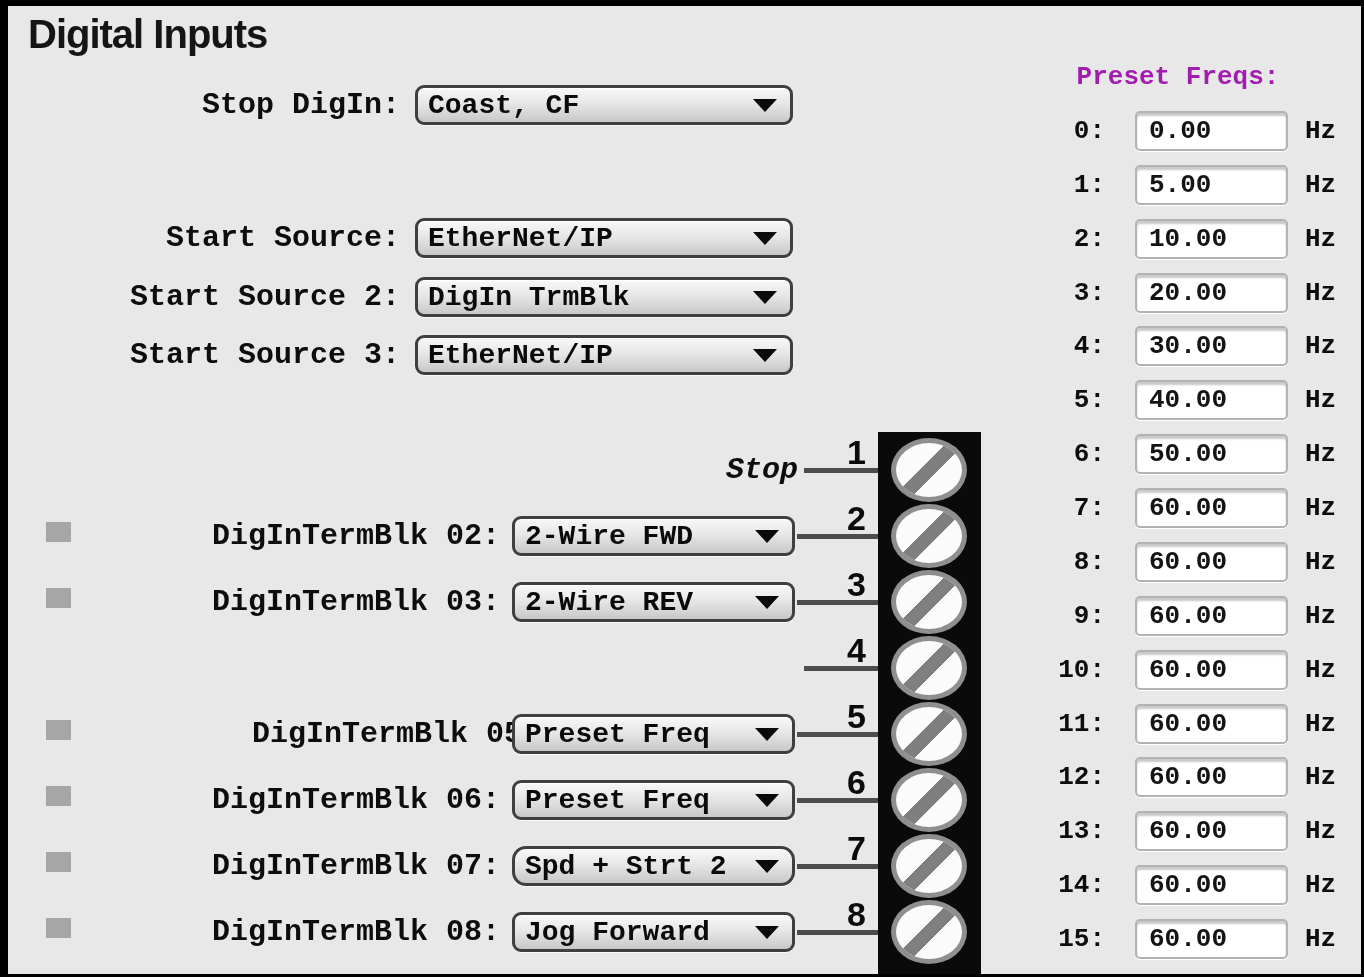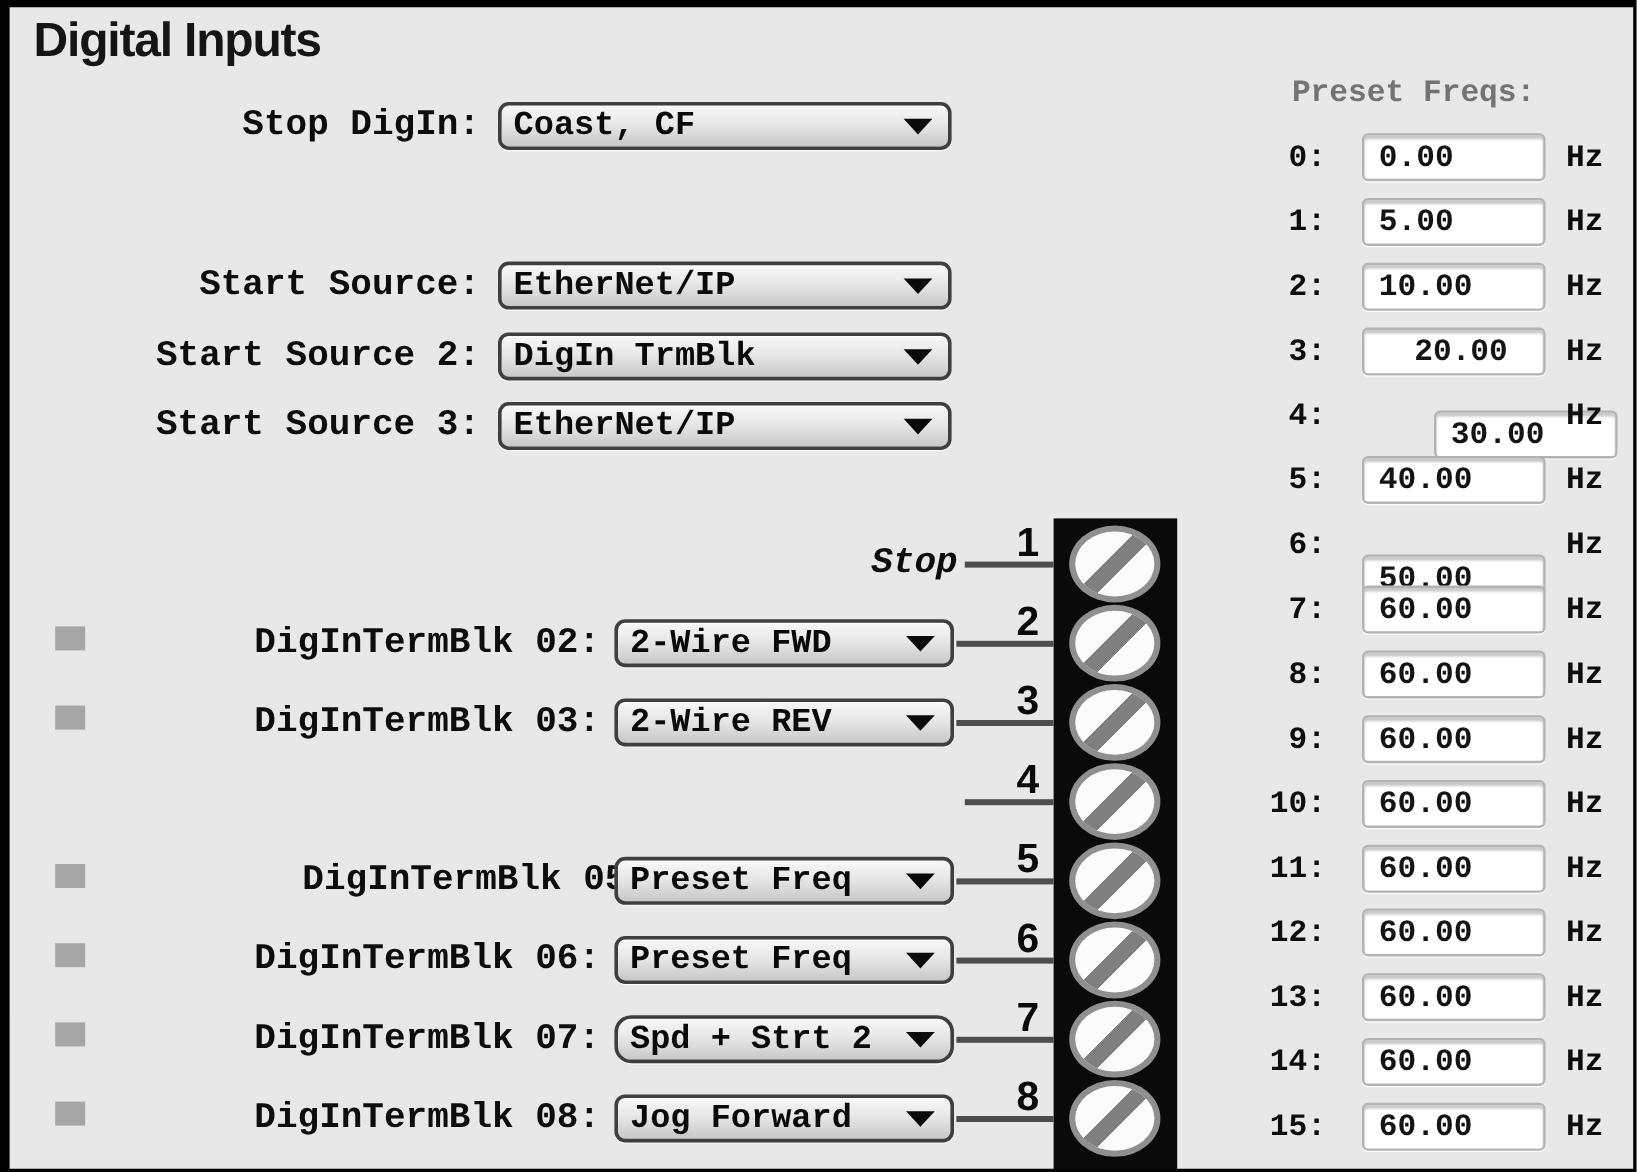--- a/index.html
+++ b/index.html
@@ -24,21 +24,21 @@
   .wire{position:absolute;height:5px;background:var(--wire,#4d4d4d);}
   .tnum{position:absolute;width:48px;height:30px;line-height:30px;text-align:right;
         font-family:"Liberation Sans",sans-serif;font-weight:bold;font-size:34px;color:#0a0a0a;}
   .tblock{position:absolute;left:878px;top:432px;width:103px;height:545px;
           background:var(--terminal-block,#0a0a0a);}
   .screw{position:absolute;width:76px;height:64px;box-sizing:border-box;background:#fbfbfb;
          border:5px solid #8f8f8f;border-radius:50%;z-index:2;}
   .screw-slot{position:absolute;inset:0;border-radius:50%;
               background:linear-gradient(135deg,rgba(0,0,0,0) 42%,#7f7f7f 42%,#7f7f7f 58%,rgba(0,0,0,0) 58%);}
   .preset-header{position:absolute;left:1033px;top:62px;width:290px;text-align:center;
-                 font-weight:bold;font-size:26px;color:#737373;white-space:nowrap;}
+                 font-weight:bold;font-size:26px;color:#a21caf;white-space:nowrap;}
   .pidx{position:absolute;width:85px;height:40px;line-height:40px;text-align:right;
         font-weight:bold;font-size:26px;color:#0d0d0d;}
   .pinput{position:absolute;width:153px;height:40px;box-sizing:border-box;border:2px solid #b3b3b3;
           border-radius:5px;background:#ffffff;box-shadow:inset 0 3px 2px #c9c9c9, 0 1px 0 #ffffff;
           font-family:"Liberation Mono",monospace;font-weight:bold;font-size:26px;color:#141414;
           padding:0 0 0 12px;outline:none;}
   .punit{position:absolute;height:40px;line-height:40px;font-weight:bold;font-size:26px;color:#0d0d0d;}
 </style>
 </head>
 <body>
@@ -148,30 +148,30 @@
     <div class="pidx" style="left: 1020px; top: 111px;">0:</div>
     <input type="text" class="pinput" value="0.00" style="left: 1135px; top: 111px;">
     <div class="punit" style="left: 1305px; top: 111px;">Hz</div>
     <div class="pidx" style="left: 1020px; top: 165px;">1:</div>
     <input type="text" class="pinput" value="5.00" style="left: 1135px; top: 165px;">
     <div class="punit" style="left: 1305px; top: 165px;">Hz</div>
     <div class="pidx" style="left: 1020px; top: 219px;">2:</div>
     <input type="text" class="pinput" value="10.00" style="left: 1135px; top: 219px;">
     <div class="punit" style="left: 1305px; top: 219px;">Hz</div>
     <div class="pidx" style="left: 1020px; top: 273px;">3:</div>
-    <input type="text" class="pinput" value="20.00" style="left: 1135px; top: 273px; text-align: center;">
+    <input type="text" class="pinput" value="20.00" style="left: 1135px; top: 273px;">
     <div class="punit" style="left: 1305px; top: 273px;">Hz</div>
     <div class="pidx" style="left: 1020px; top: 326px;">4:</div>
-    <input type="text" class="pinput" value="30.00" style="left: 1195px; top: 326px; margin-top: 16px;">
+    <input type="text" class="pinput" value="30.00" style="left: 1135px; top: 326px;">
     <div class="punit" style="left: 1305px; top: 326px;">Hz</div>
     <div class="pidx" style="left: 1020px; top: 380px;">5:</div>
     <input type="text" class="pinput" value="40.00" style="left: 1135px; top: 380px;">
     <div class="punit" style="left: 1305px; top: 380px;">Hz</div>
     <div class="pidx" style="left: 1020px; top: 434px;">6:</div>
-    <input type="text" class="pinput" value="50.00" style="left: 1135px; top: 434px; margin-top: 28px;">
+    <input type="text" class="pinput" value="50.00" style="left: 1135px; top: 434px;">
     <div class="punit" style="left: 1305px; top: 434px;">Hz</div>
     <div class="pidx" style="left: 1020px; top: 488px;">7:</div>
     <input type="text" class="pinput" value="60.00" style="left: 1135px; top: 488px;">
     <div class="punit" style="left: 1305px; top: 488px;">Hz</div>
     <div class="pidx" style="left: 1020px; top: 542px;">8:</div>
     <input type="text" class="pinput" value="60.00" style="left: 1135px; top: 542px;">
     <div class="punit" style="left: 1305px; top: 542px;">Hz</div>
     <div class="pidx" style="left: 1020px; top: 596px;">9:</div>
     <input type="text" class="pinput" value="60.00" style="left: 1135px; top: 596px;">
     <div class="punit" style="left: 1305px; top: 596px;">Hz</div>

